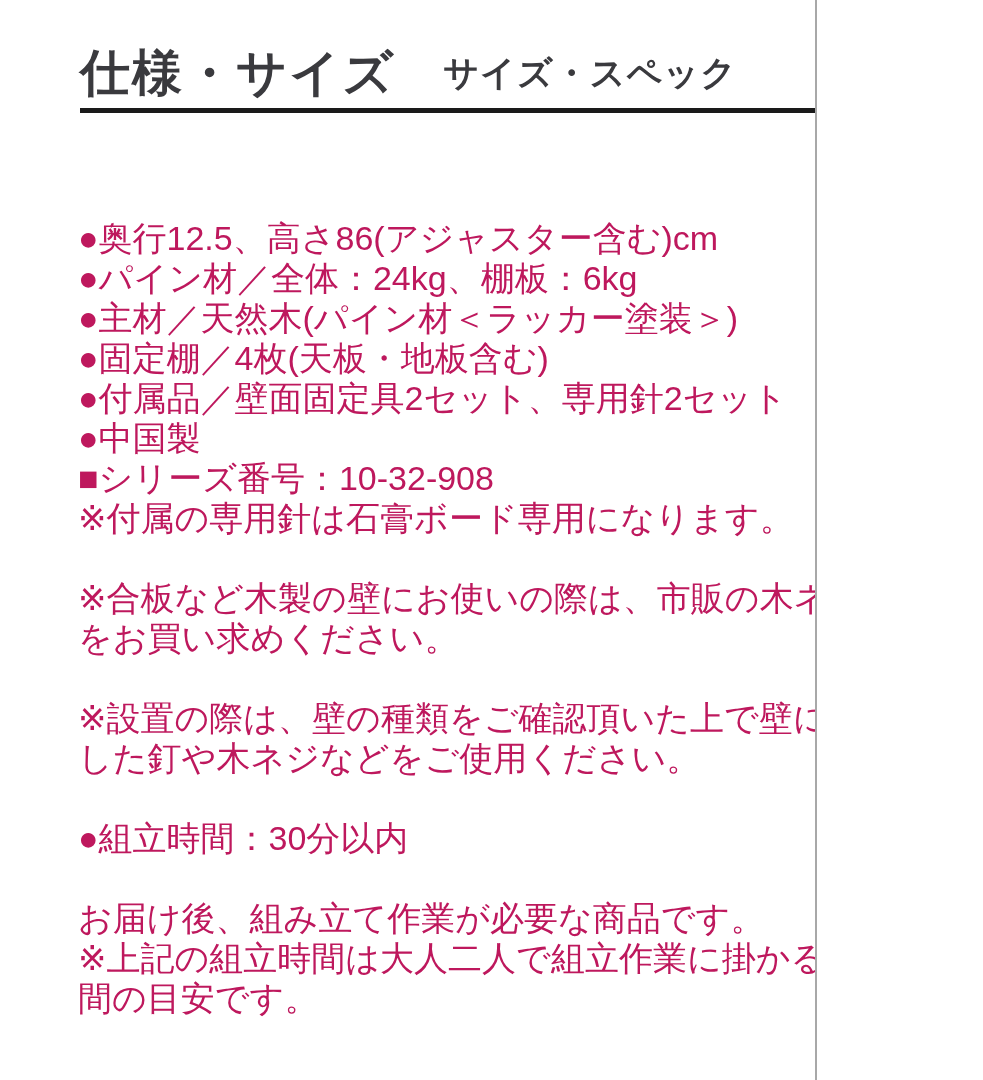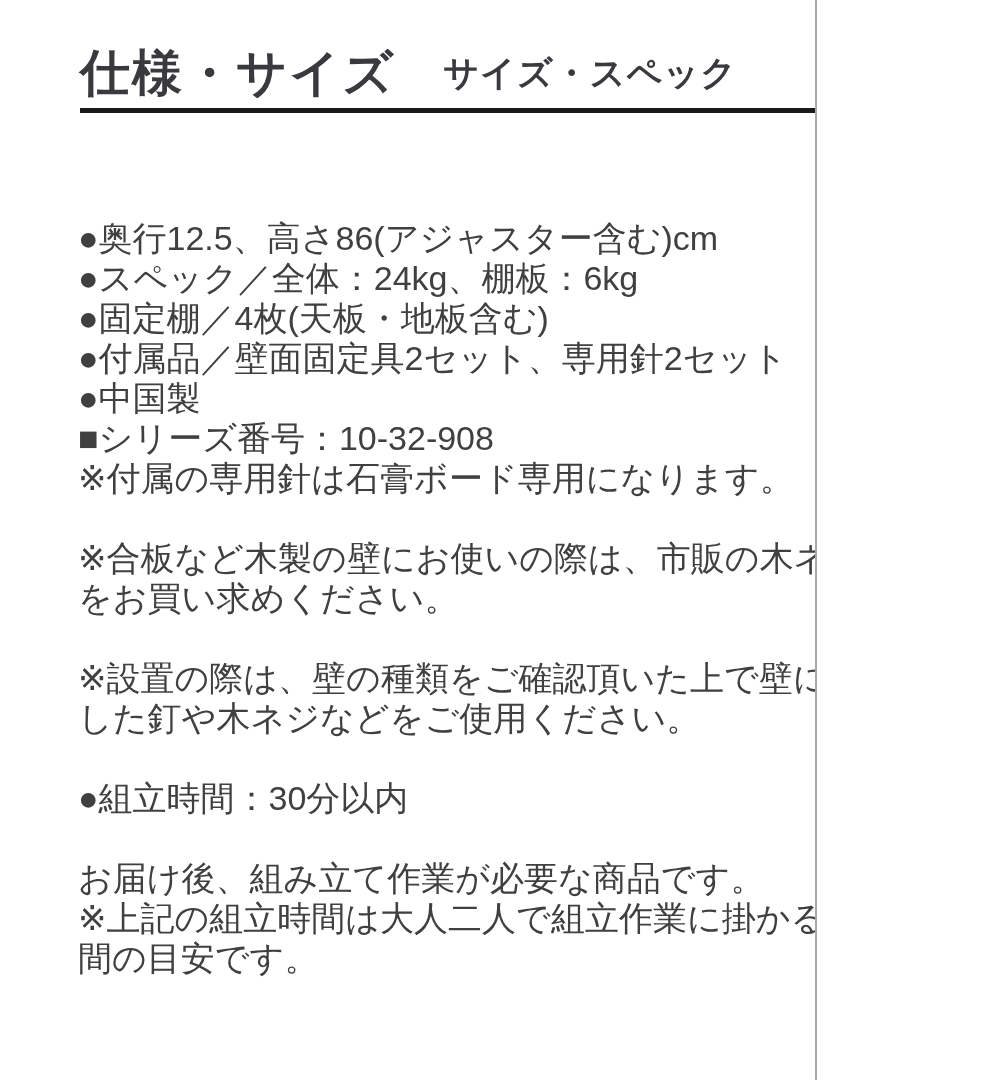--- a/index.html
+++ b/index.html
@@ -52,21 +52,21 @@
     height: 5px;
     background: #1a1a1a;
   }
   .content {
     position: absolute;
     left: 78px;
     top: 218px;
     width: 806px;
     font-size: 34px;
     line-height: 40px;
-    color: #404040;
+    color: #be185d;
     letter-spacing: 0px;
   }
   .block { margin: 0; }
   .block + .block { margin-top: 40px; }
   .line { margin: 0; }
 </style>
 </head>
 <body>
 
 <div class="page">
@@ -74,21 +74,22 @@
   <div class="header-title">仕様・サイズ</div>
 
   <div class="header-subtitle">サイズ・スペック</div>
 
   <div class="header-rule"></div>
 
   <div class="content">
 
     <div class="block">
       <div class="line">●奥行12.5、高さ86(アジャスター含む)cm</div>
-      <div class="line">●スペック／全体：24kg、棚板：6kg</div>
+      <div class="line">●パイン材／全体：24kg、棚板：6kg</div>
+      <div class="line">●主材／天然木(パイン材＜ラッカー塗装＞)</div>
       <div class="line">●固定棚／4枚(天板・地板含む)</div>
       <div class="line">●付属品／壁面固定具2セット、専用針2セット</div>
       <div class="line">●中国製</div>
       <div class="line">■シリーズ番号：10-32-908</div>
       <div class="line">※付属の専用針は石膏ボード専用になります。</div>
     </div>
 
     <div class="block">※合板など木製の壁にお使いの際は、市販の木ネジをお買い求めください。</div>
 
     <div class="block">※設置の際は、壁の種類をご確認頂いた上で壁に適した釘や木ネジなどをご使用ください。</div>

